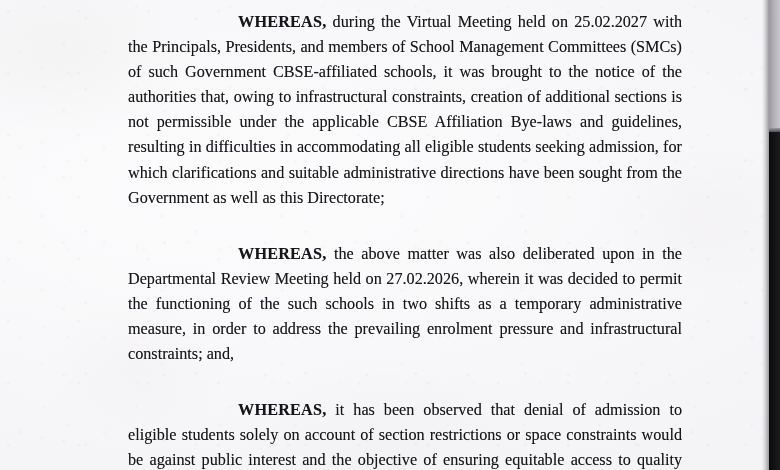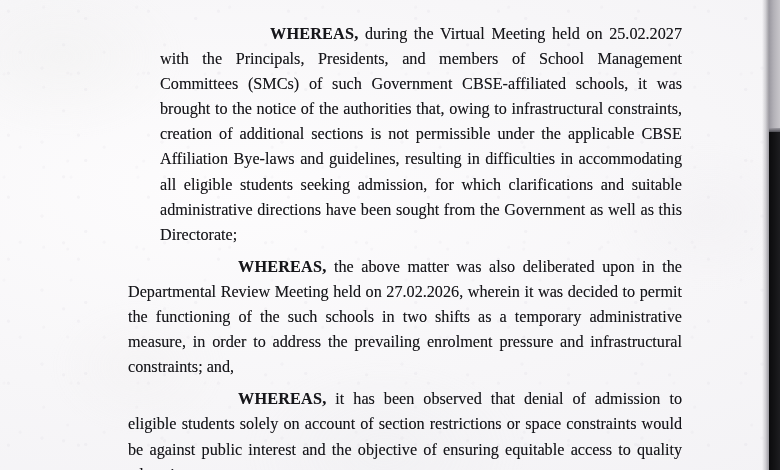--- a/index.html
+++ b/index.html
@@ -122,32 +122,31 @@
     -webkit-font-smoothing: antialiased;
   }
 
   .doc-paragraph {
     margin: 0;
     text-indent: 110px;
     text-align: justify;
   }
 
   .doc-paragraph.para-gap {
-    margin-top: 7px;
+    margin-top: 31px;
   }
 
   .lead-in {
     font-weight: bold;
     letter-spacing: 0.2px;
   }
 
   
   .doc-body .first-para {
-    padding-top: 22px;
-    margin-left: 32px;
+    padding-top: 10px;
   }
 
   
   .doc-body {
     text-shadow: 0 0 0.35px rgba(22,22,26,0.42);
   }
 </style>
 </head>
 <body>
 

